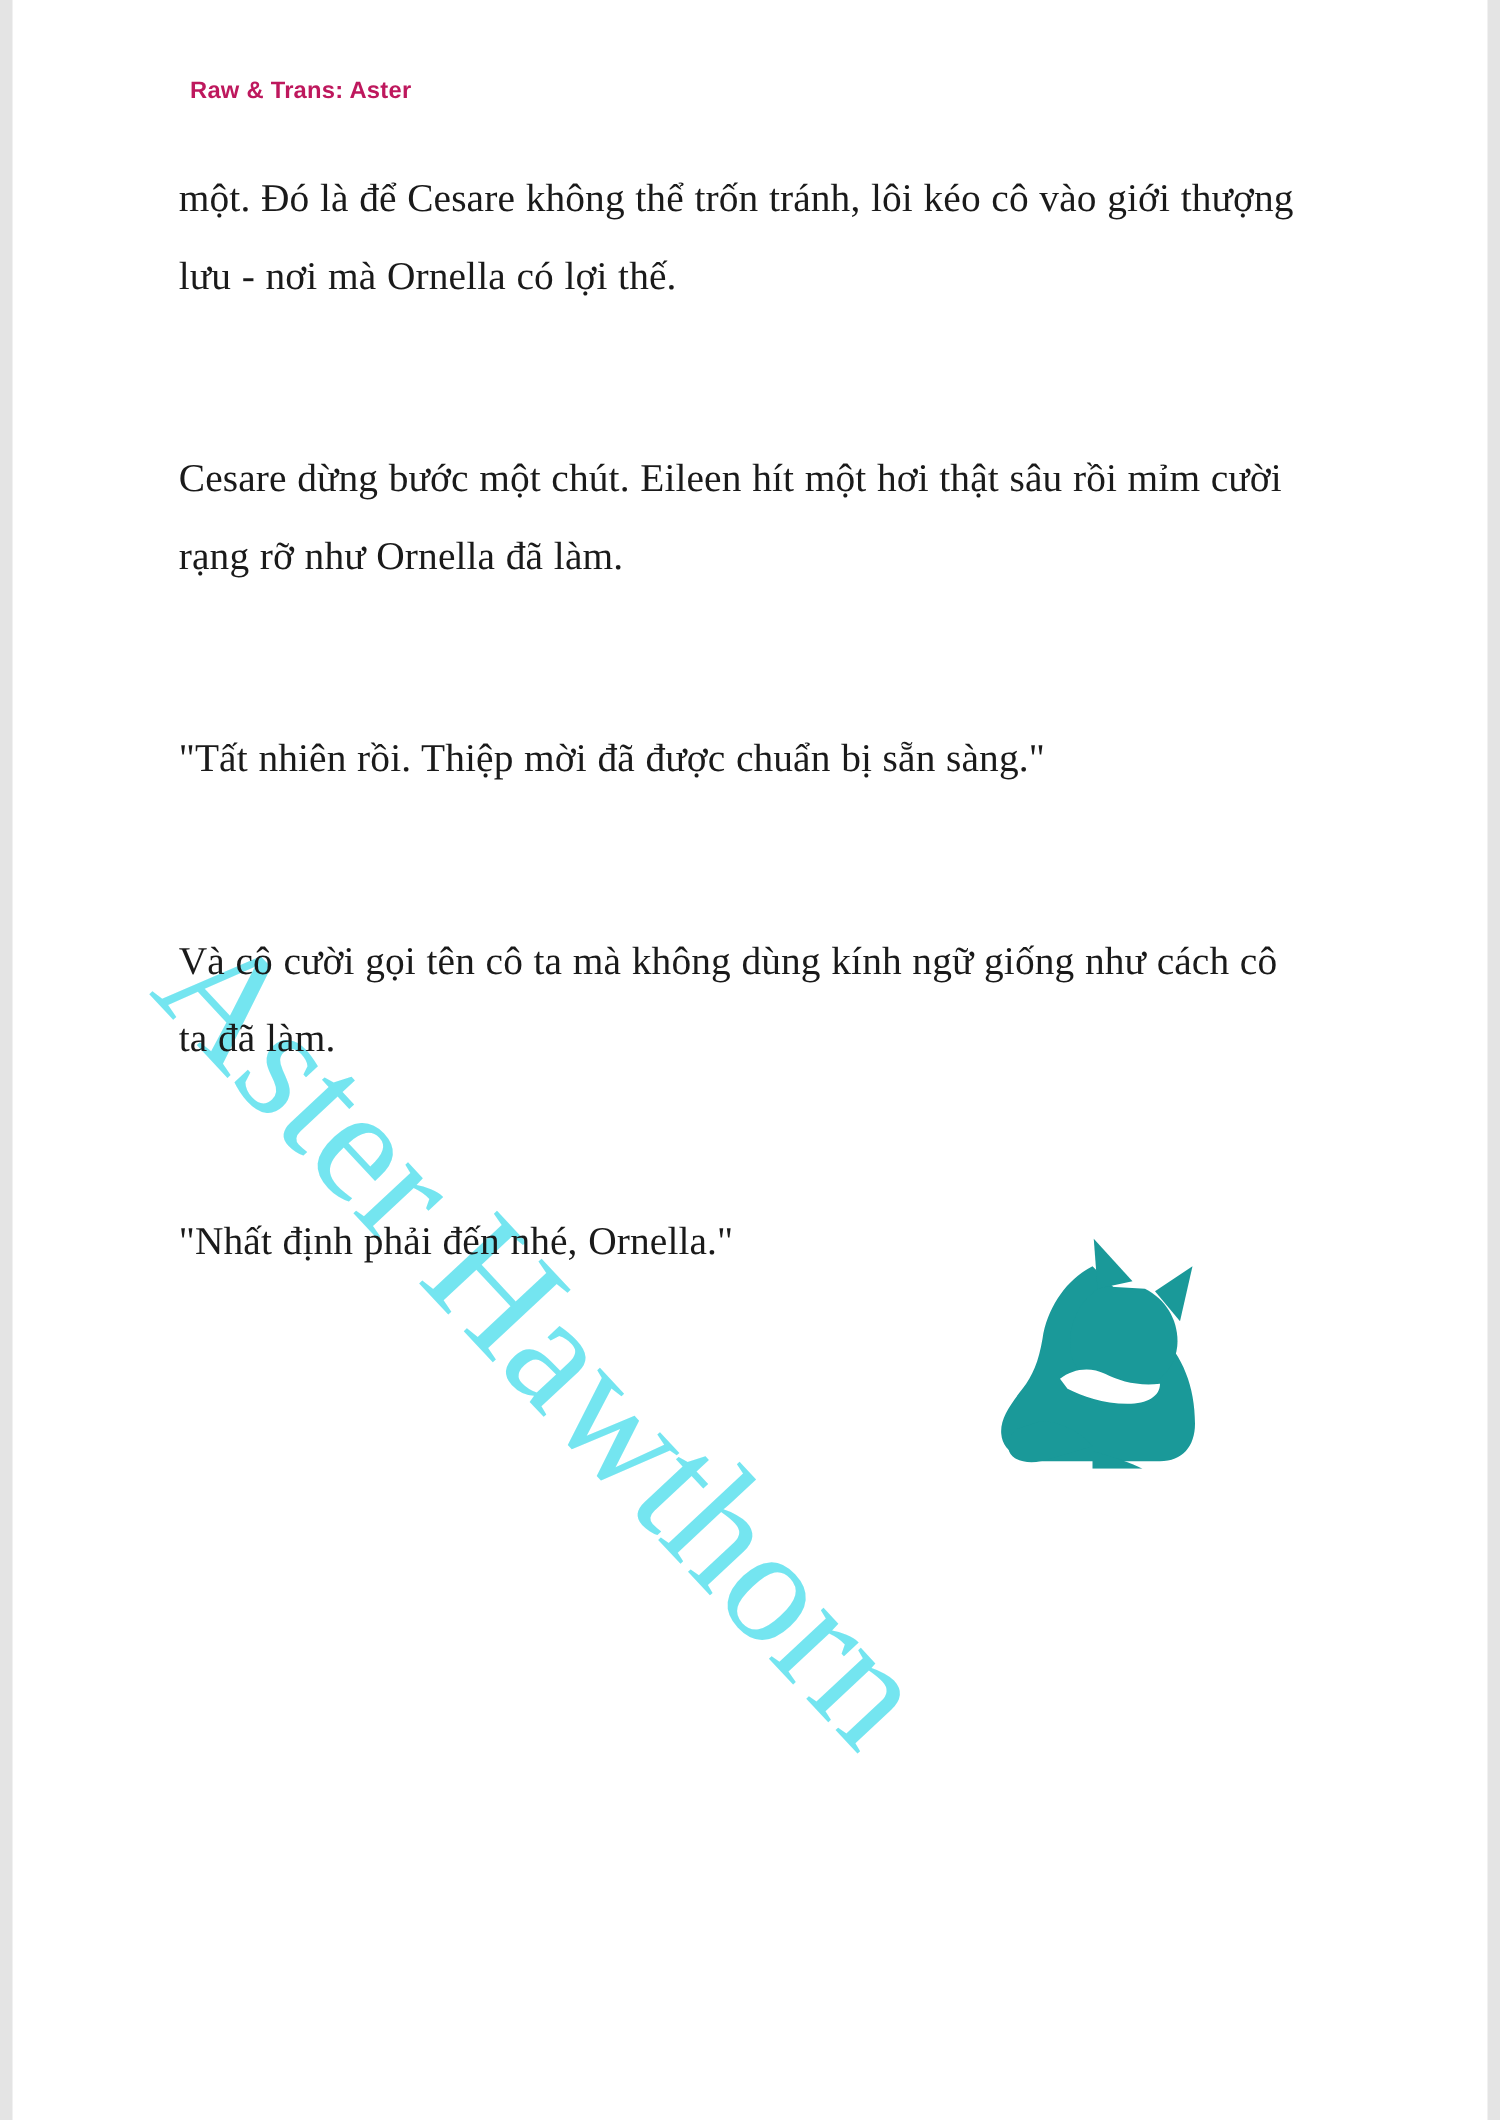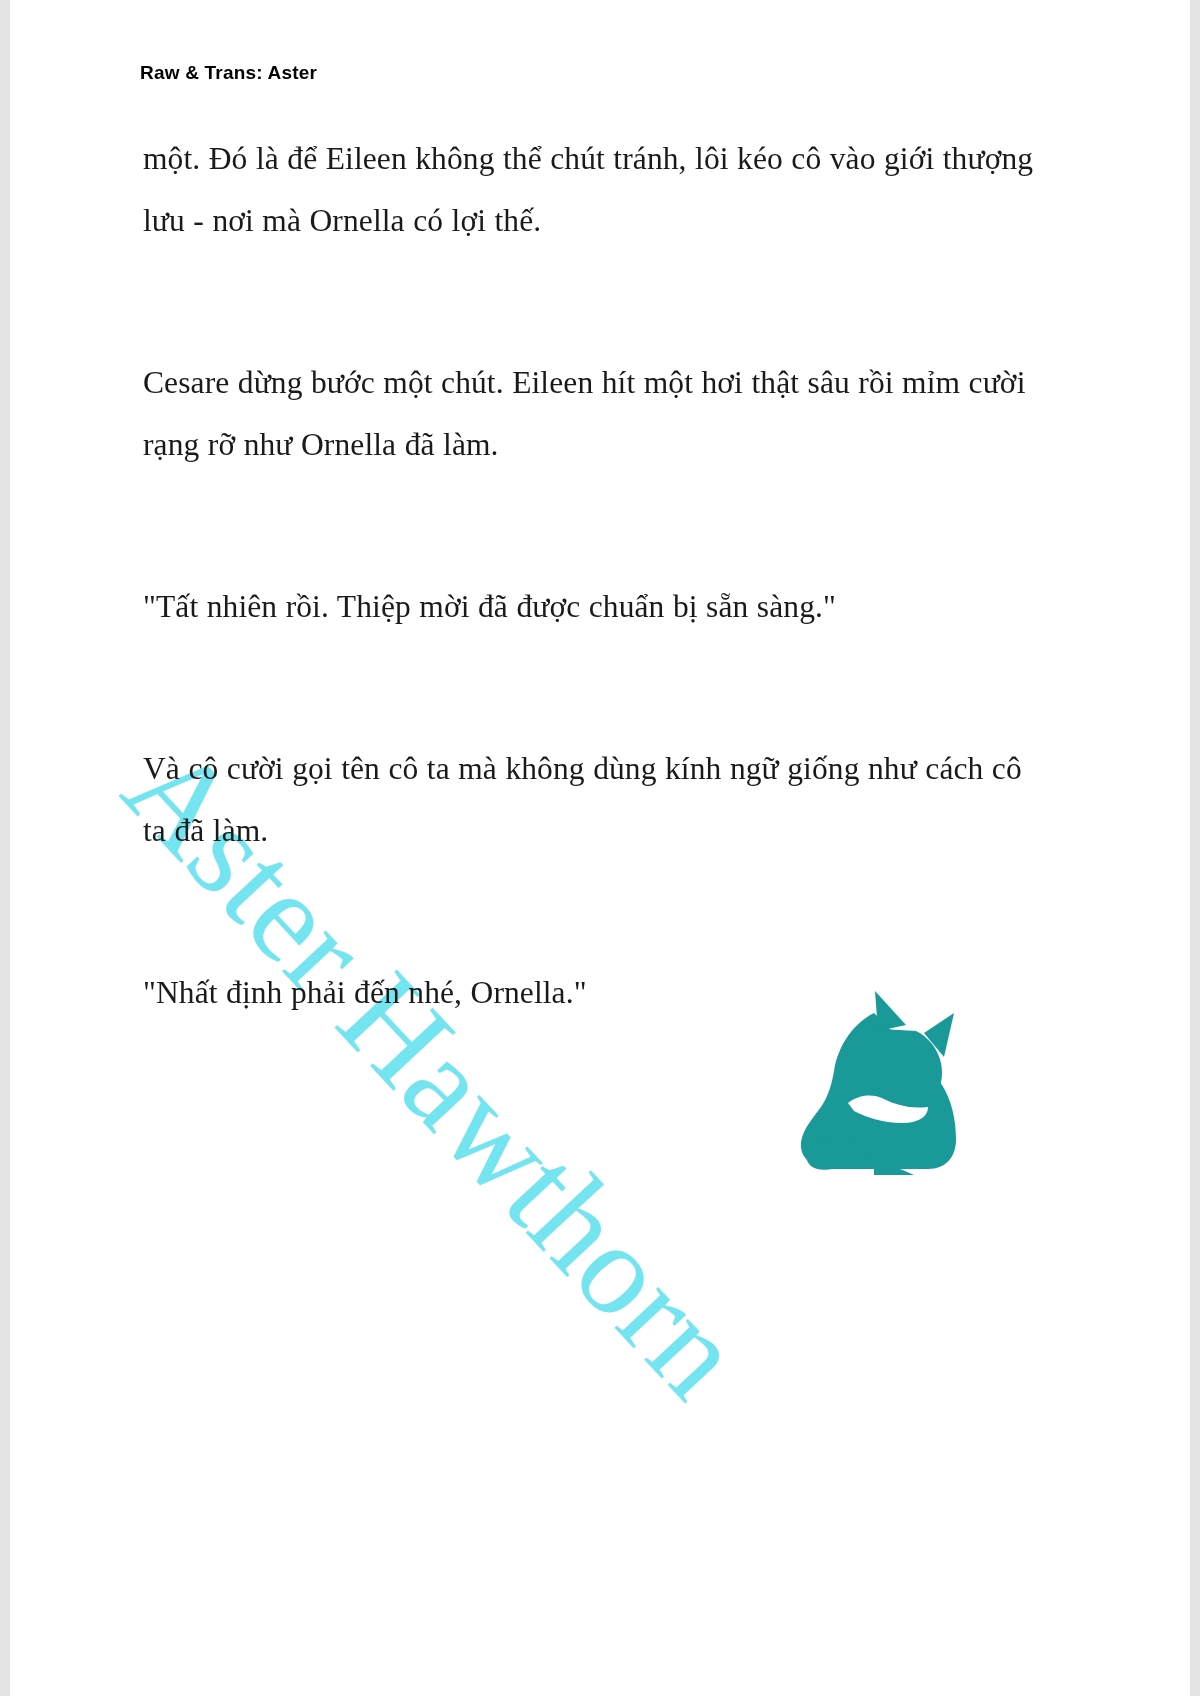--- a/index.html
+++ b/index.html
@@ -35,27 +35,27 @@
   .gutter.right { right: 0; width: 10px; }
 
   #content {
     position: relative;
     z-index: 3;
     padding: 0;
   }
 
   .header-line {
     position: absolute;
-    left: 140px;
+    left: 152px;
     top: 62px;
     font-family: "Liberation Sans", "DejaVu Sans", sans-serif;
     font-size: 19px;
     font-weight: 600;
     letter-spacing: 0.2px;
-    color: #000000;
+    color: #be185d;
     white-space: nowrap;
   }
 
   .body-text {
     position: absolute;
     left: 143px;
     top: 128px;
     width: 900px;
   }
 
@@ -163,21 +163,21 @@
                  Z" fill="#1A9999"></path>
       </g>
     </svg>
   </div>
 
   <div id="content">
 
     <div class="header-line">Raw &amp; Trans: Aster</div>
 
     <div class="body-text">
-      <p class="para">một. Đó là để Eileen không thể chút tránh, lôi kéo cô vào giới thượng lưu - nơi mà Ornella có lợi thế.</p>
+      <p class="para">một. Đó là để Cesare không thể trốn tránh, lôi kéo cô vào giới thượng lưu - nơi mà Ornella có lợi thế.</p>
       <p class="para">Cesare dừng bước một chút. Eileen hít một hơi thật sâu rồi mỉm cười rạng rỡ như Ornella đã làm.</p>
       <p class="para">"Tất nhiên rồi. Thiệp mời đã được chuẩn bị sẵn sàng."</p>
       <p class="para">Và cô cười gọi tên cô ta mà không dùng kính ngữ giống như cách cô ta đã làm.</p>
       <p class="para">"Nhất định phải đến nhé, Ornella."</p>
     </div>
 
   </div>
 </div>
 
 </body></html>

